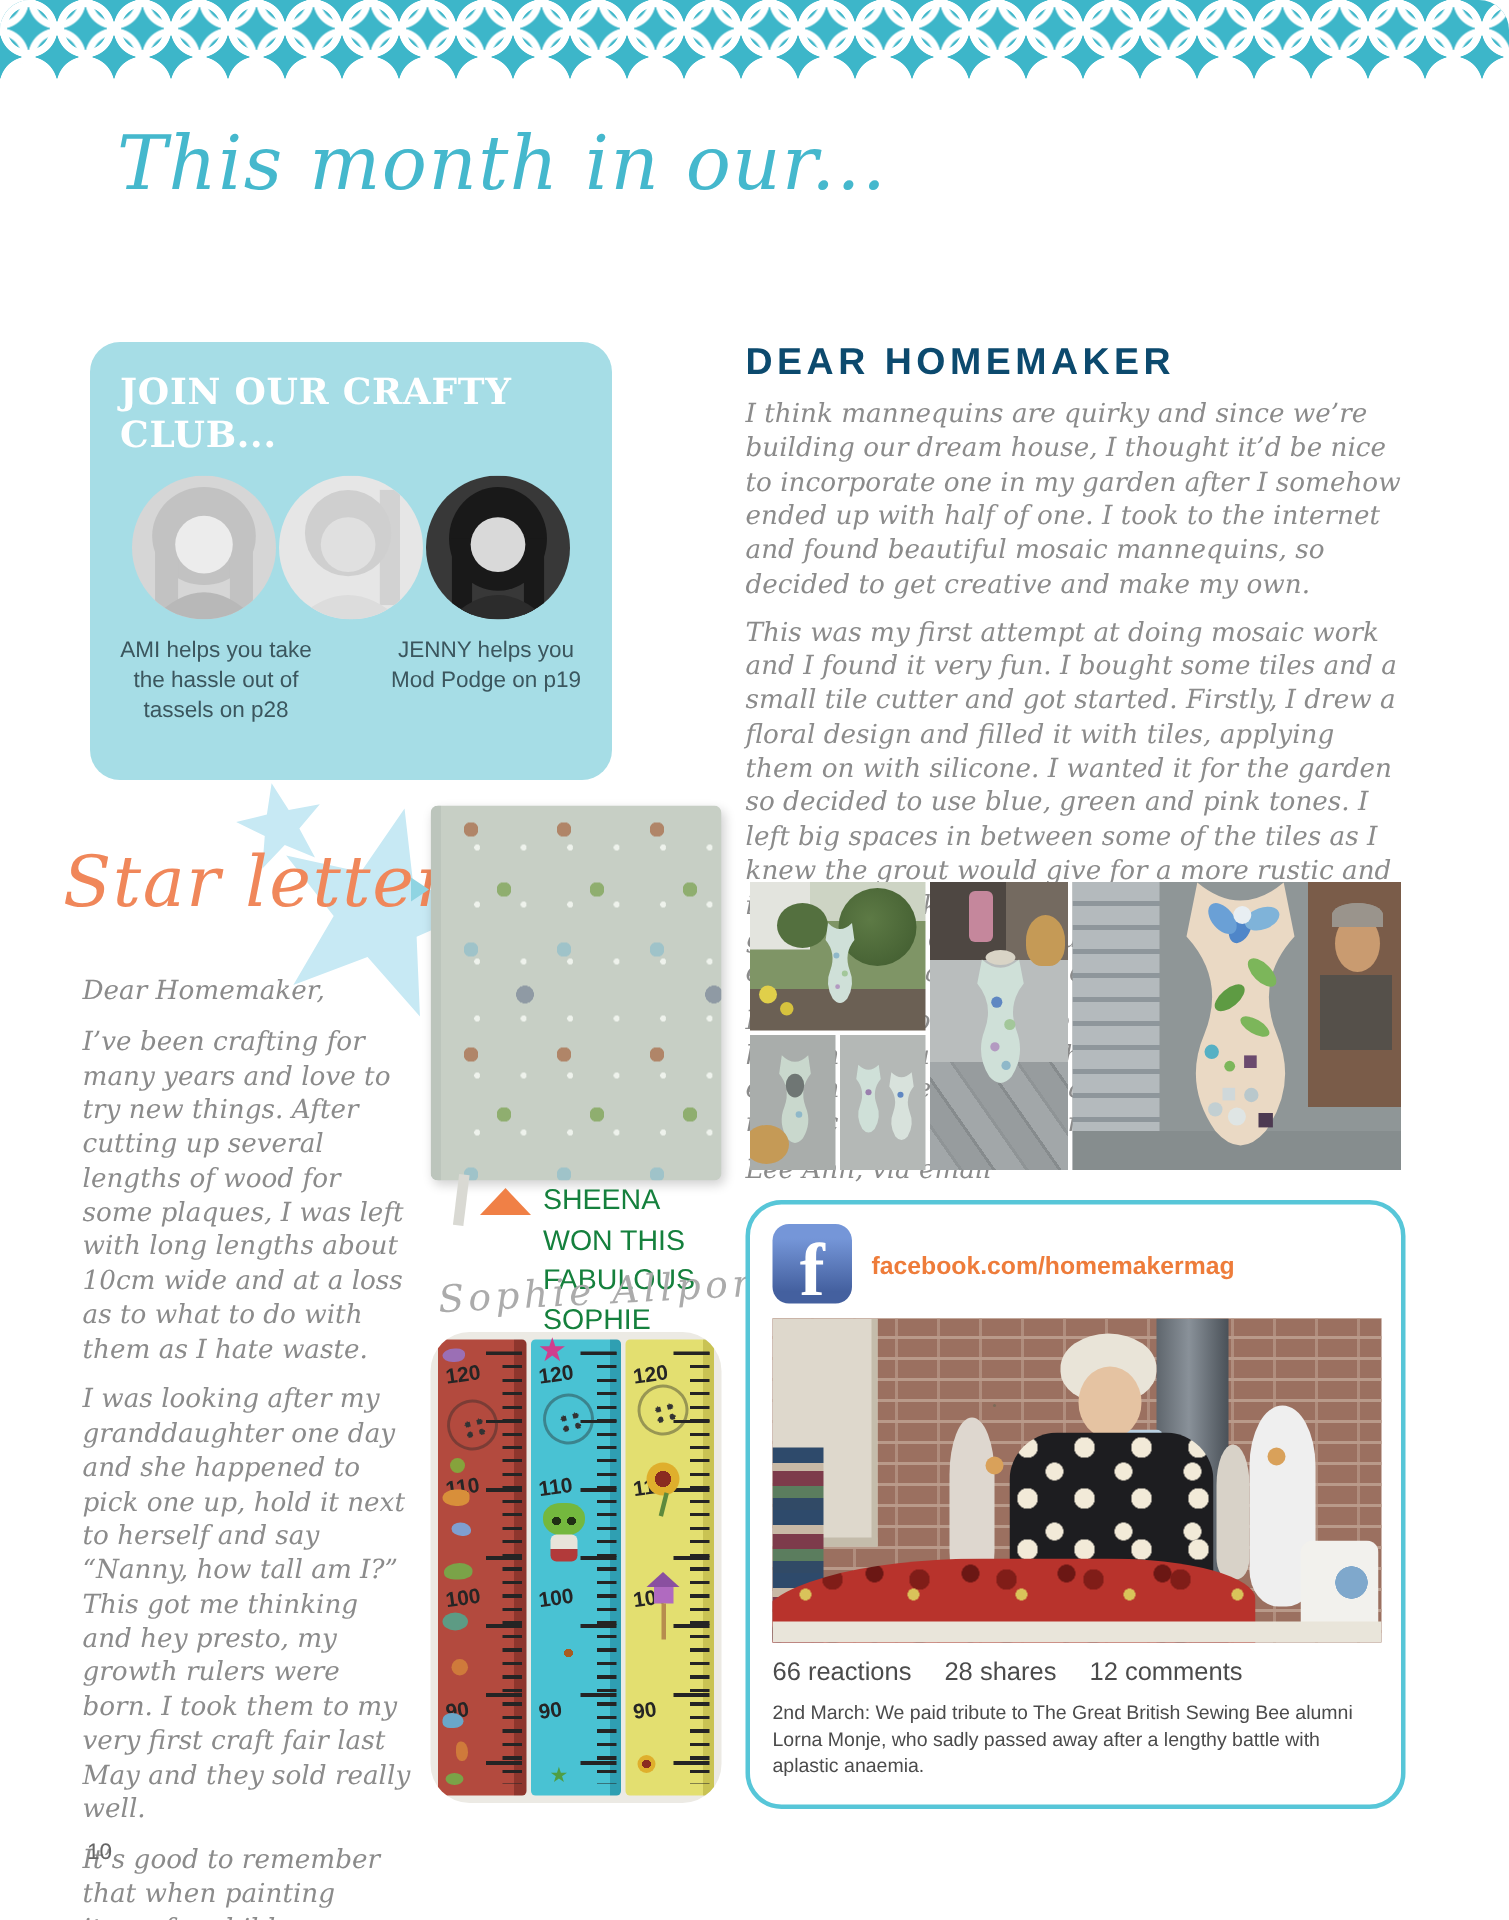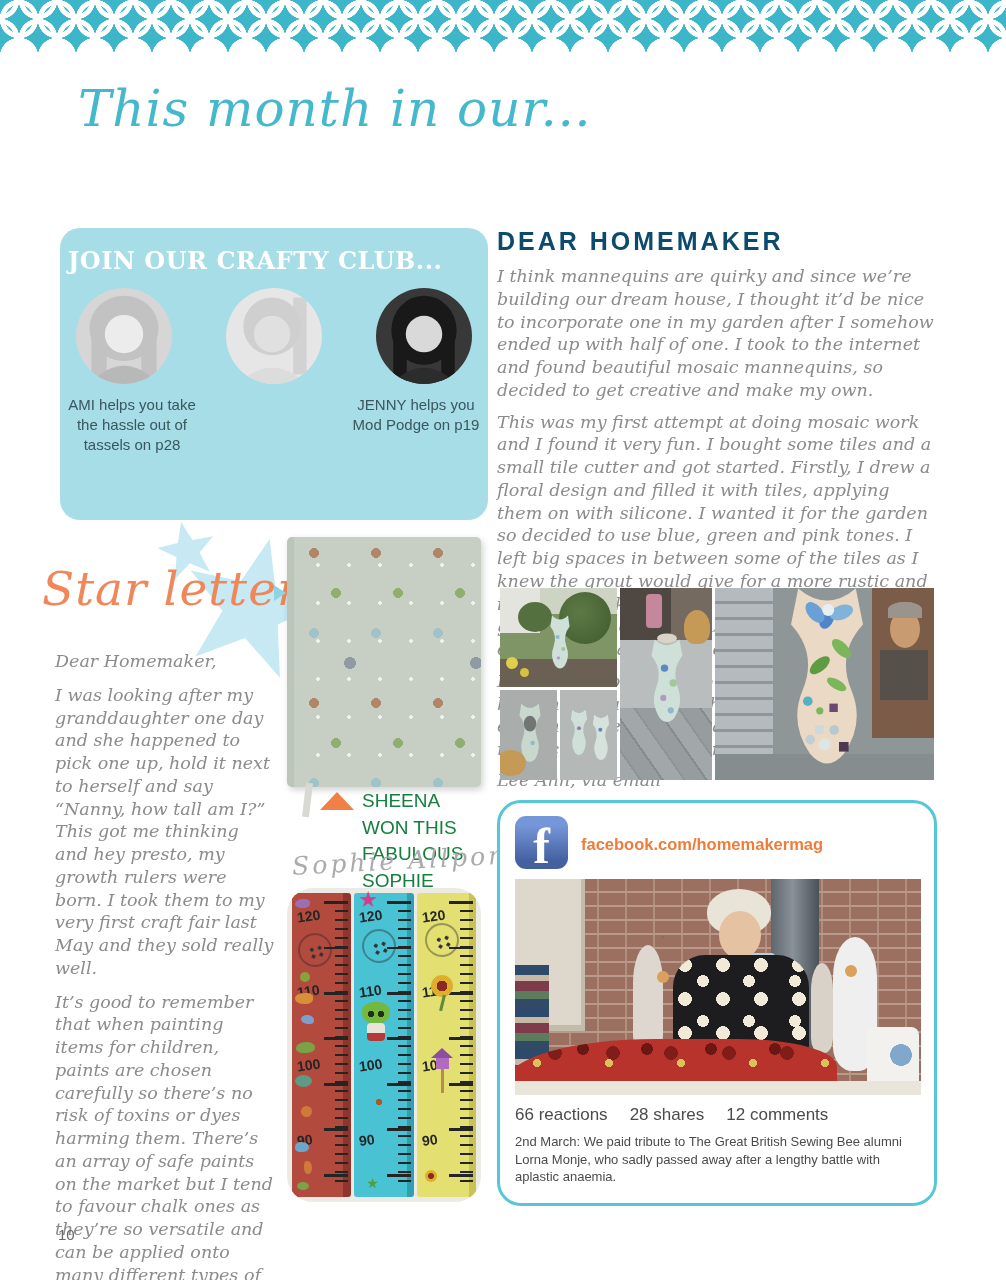--- a/index.html
+++ b/index.html
@@ -1,40 +1,40 @@
 <!DOCTYPE html>
 <html><head>
 <meta charset="utf-8">
 <style>
   * { margin:0; padding:0; box-sizing:border-box; }
   html,body { background:#ffffff; }
   .page { position:relative; width:1006px; height:1280px; background:#fff; overflow:hidden;
-          font-family:"Liberation Sans", sans-serif; }
+          font-family:"Liberation Sans", sans-serif;border-radius:20px; }
 
   
   .band { position:absolute; left:0; top:0; width:1006px; height:58px;
     background-color:#3db6c9;
     background-image:
       radial-gradient(circle at center, rgba(255,255,255,0) 14px, #fff 14.5px 19px, rgba(255,255,255,0) 19.5px),
       radial-gradient(circle at center, rgba(255,255,255,0) 14px, #fff 14.5px 19px, rgba(255,255,255,0) 19.5px);
     background-size:38px 38px, 38px 38px;
     background-position:0 0, 19px 19px; }
   .band-scallop { position:absolute; left:0; top:38px; width:1006px; height:22px;
     background-image:radial-gradient(circle 20px at 19px 24px, #fff 0 20px, rgba(255,255,255,0) 20.5px);
     background-size:38px 22px; background-repeat:repeat-x; }
 
   
   .kicker { position:absolute; left:78px; top:80px; font-family:"DejaVu Serif", serif;
     font-style:italic; font-size:50px; color:#45b8cd; letter-spacing:1px; }
   .hub-title { position:absolute; left:72px; top:132px; font-size:85px; font-weight:200;
     color:#f0885a; letter-spacing:7px; line-height:1; white-space:nowrap; }
 
   
-  .crafty { position:absolute; left:60px; top:228px; width:428px; height:292px;
-    background:#a6dde6; border-radius:20px; padding:18px 8px 14px; }
+  .crafty { position:absolute; left:60px; top:228px; width:348px; height:292px;
+    background:#a6dde6; border-radius:20px; padding:18px 20px 14px; }
   .crafty h2 { font-family:"DejaVu Serif", serif; font-weight:700; font-size:24px;
     color:#fff; letter-spacing:.5px; margin-bottom:9px; }
   .crafty .intro { font-size:15.5px; color:#3a3a3a; line-height:1.38; }
   .crafty .intro b { color:#222; }
   .members { display:flex; justify-content:space-between; padding:0 8px; margin-top:13px; }
   .avatar { width:96px; height:96px; border-radius:50%; overflow:hidden; }
   .captions { display:flex; justify-content:space-between; margin-top:11px; }
   .captions div { width:128px; text-align:center; font-size:15px; color:#3b565e; line-height:1.32; }
 
   
@@ -351,20 +351,21 @@
         <polygon points="50,4 62,36 96,37 69,58 79,92 50,72 21,92 31,58 4,37 38,36" fill="#c7e9f4"></polygon>
       </svg>
     <svg class="star-small" width="62" height="62" viewBox="0 0 100 100">
         <polygon points="50,4 62,36 96,37 69,58 79,92 50,72 21,92 31,58 4,37 38,36" fill="#c7e9f4"></polygon>
       </svg>
     <div class="star-text">Star letter</div>
   </div>
 
   <div class="letters">
     <p class="letter-p">Dear Homemaker,</p>
+    <p class="letter-p">I’ve been crafting for many years and love to try new things. After cutting up several lengths of wood for some plaques, I was left with long lengths about 10cm wide and at a loss as to what to do with them as I hate waste.</p>
     <p class="letter-p">I was looking after my granddaughter one day and she happened to pick one up, hold it next to herself and say “Nanny, how tall am I?” This got me thinking and hey presto, my growth rulers were born. I took them to my very first craft fair last May and they sold really well.</p>
     <p class="letter-p">It’s good to remember that when painting items for children, paints are chosen carefully so there’s no risk of toxins or dyes harming them. There’s an array of safe paints on the market but I tend to favour chalk ones as they’re so versatile and can be applied onto many different types of surfaces.</p>
 
   </div>
 
   <div class="notebook"></div>
   <div class="ribbon"></div>
   <div class="mini-arrow"></div>
   <div class="prize-tri"></div>
   <div class="prize-caption">SHEENA WON THIS FABULOUS SOPHIE ALLPORT NOTEBOOK!</div>

